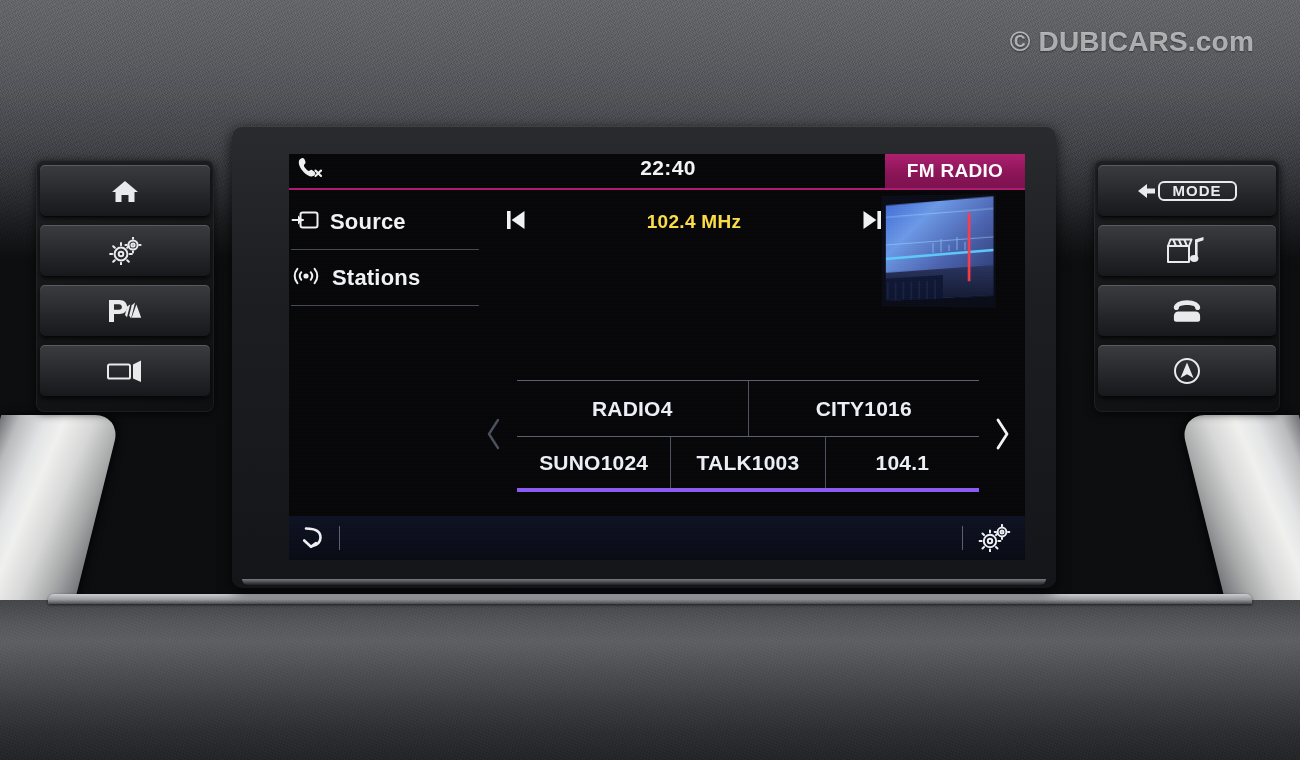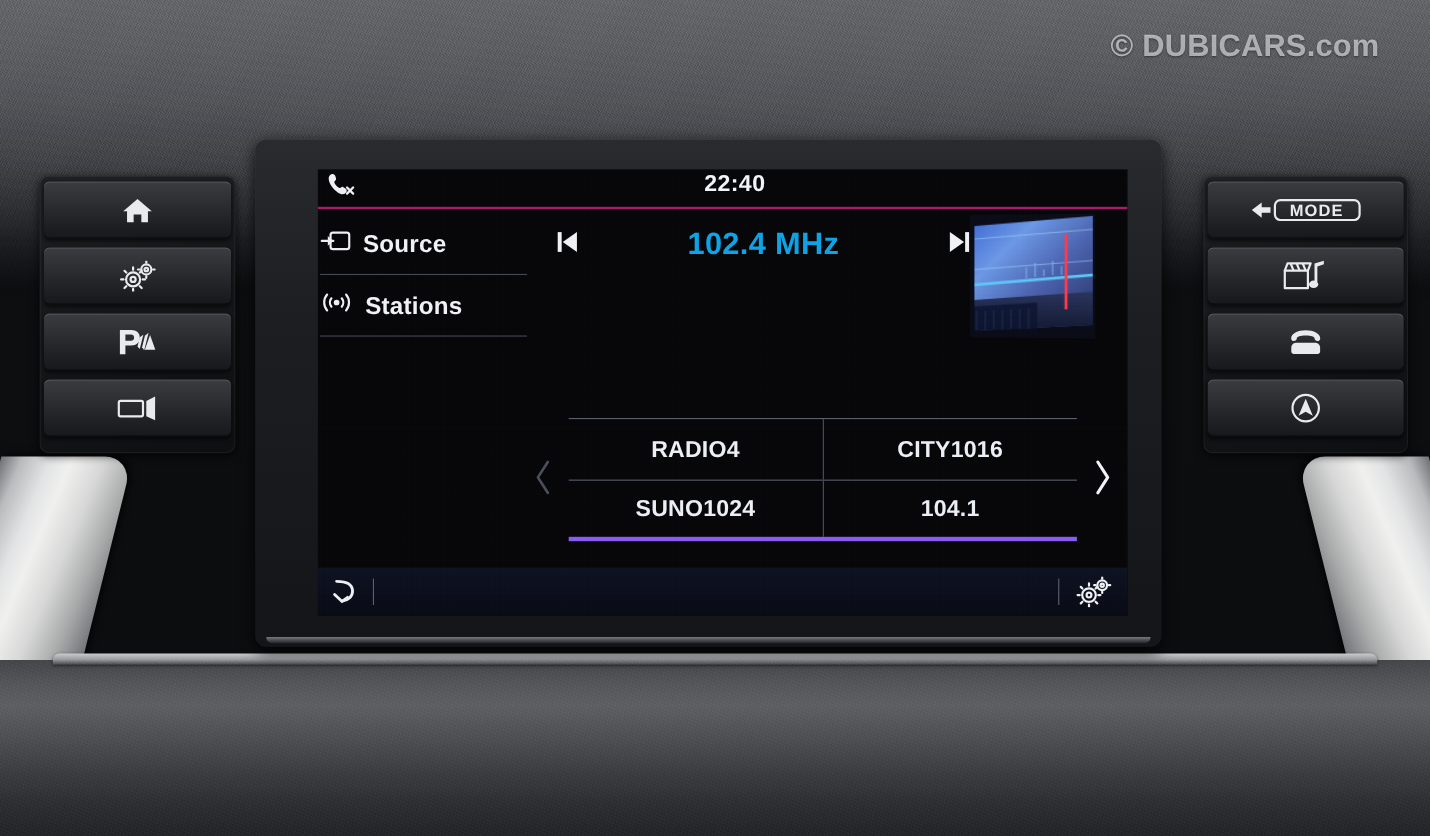--- a/index.html
+++ b/index.html
@@ -205,21 +205,21 @@
   }
   .nav-label { font-size: 22px; font-weight: bold; letter-spacing: .2px; color: #f2f4f8; }
 
   
   #tuner-row {
     position: absolute; left: 200px; top: 8px;
     width: 410px; height: 48px;
     display: flex; align-items: center; justify-content: space-between;
     padding: 0 10px;
   }
-  #freq-display { font-size: 28px; font-weight: bold; letter-spacing: .3px; color: #0ea5e9; }
+  #freq-display { font-size: 19px; font-weight: bold; letter-spacing: .3px; color: #fde047; }
   .seek-btn { cursor: pointer; padding: 4px 6px; }
 
   
   #album-art {
     position: absolute; left: 592px; top: 5px;
     width: 114px; height: 112px;
     overflow: hidden;
     background: #0a0d18;
     transform: perspective(380px) rotateY(-5deg);
   }
@@ -397,20 +397,21 @@
         <span id="phone-mute-icon">
           <svg width="26" height="22" viewBox="0 0 26 22">
             <path fill="#f0f2f6" d="M4.2 1.4c2.2-.9 3 .2 3.6 1.6.6 1.5 1 2.6.6 3.3-.3.6-1.1 1-1.4 1.6-.3.7.3 2.2 1.6 3.7 1.3 1.5 2.6 2.4 3.3 2.3.7-.1 1.2-.8 1.8-1 .7-.2 1.7.4 3 1.3 1.3.9 2.2 1.8 1.1 3.6-.9 1.5-3 2.1-5 1.5-2.7-.8-5.6-3.2-7.7-6C3 10.6 1.6 7.3 1.8 4.9c.1-1.8 1.1-3 2.4-3.5z"></path>
             <g stroke="#f0f2f6" stroke-width="2.1" stroke-linecap="round">
               <path d="M18.5 13.5 L24 19"></path>
               <path d="M24 13.5 L18.5 19"></path>
             </g>
           </svg>
         </span>
         <div id="status-clock">22:40</div>
+        <div id="band-badge">FM RADIO</div>
       </div>
 
       <div id="screen-body">
 
         <div id="nav-col">
 
           <div class="nav-item">
             <span>
               <svg width="28" height="22" viewBox="0 0 28 22">
                 <rect x="9.5" y="3.5" width="17" height="15" rx="2.2" fill="none" stroke="#f0f2f6" stroke-width="2"></rect>
@@ -508,20 +509,21 @@
             </span>
           </div>
 
           <div id="presets-grid">
             <div class="preset-row">
               <div class="preset-cell">RADIO4</div>
               <div class="preset-cell">CITY1016</div>
             </div>
             <div class="preset-row">
               <div class="preset-cell">SUNO1024</div>
+              <div class="preset-cell">TALK1003</div>
               <div class="preset-cell">104.1</div>
             </div>
           </div>
 
           <div class="page-arrow">
             <span>
               <svg width="20" height="34" viewBox="0 0 20 34">
                 <path class="arrow-bright" d="M6 3 L15 17 L6 31" fill="none" stroke-width="2.8" stroke-linecap="round" stroke-linejoin="round"></path>
               </svg>
             </span>

